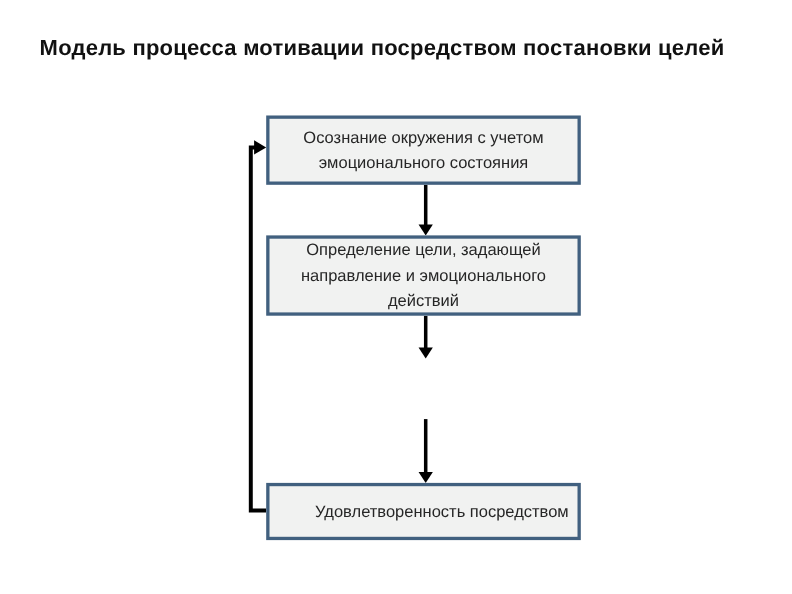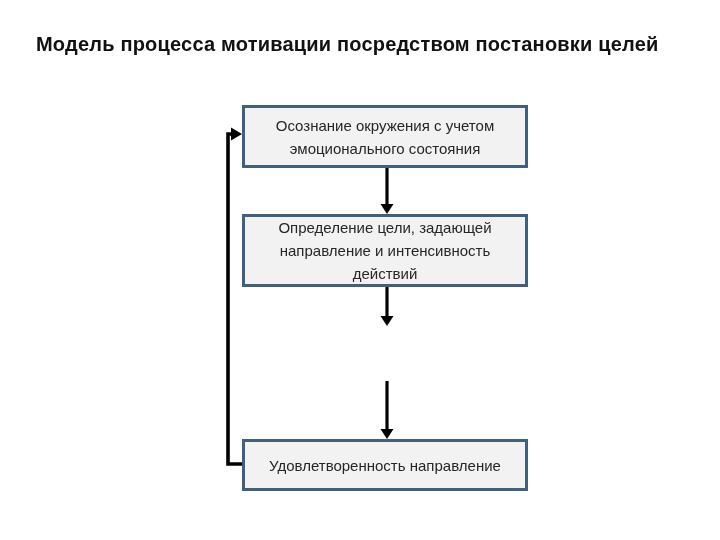--- a/index.html
+++ b/index.html
@@ -32,21 +32,21 @@
     pointer-events: none;
   }
   .flow-box {
     position: absolute;
     left: 242px;
     width: 286px;
     background: #f1f2f1;
     border: 3px solid #41607f;
     display: flex;
     align-items: center;
-    justify-content: center;
+    justify-content: flex-end;
     text-align: center;
     font-size: 15px;
     line-height: 23px;
     color: #262626;
     padding: 2px 8px;
   }
   .flow-box-1 { top: 105px; height: 63px; }
   .flow-box-2 { top: 214px; height: 73px; }
   .flow-box-3 { top: 326px; height: 55px; }
   .flow-box-4 { top: 439px; height: 52px; }
@@ -81,21 +81,21 @@
       <path class="arrow-stroke" d="M 242 464 L 228 464 L 228 134 L 233 134" stroke-width="3.6" stroke-linejoin="miter"></path>
       <polygon class="arrow-fill" points="231,127.5 231,140.5 242,134"></polygon>
     </g>
   </svg>
 
   <div class="flow-box flow-box-1">
     <span>Осознание окружения с учетом эмоционального состояния</span>
   </div>
 
   <div class="flow-box flow-box-2">
-    <span>Определение цели, задающей направление и интенсивность действий</span>
+    <span>Определение цели, задающей направление и эмоционального действий</span>
   </div>
 
 
   <div class="flow-box flow-box-4">
-    <span>Удовлетворенность направление</span>
+    <span>Удовлетворенность посредством</span>
   </div>
 
 </div>
 
 </body></html>

